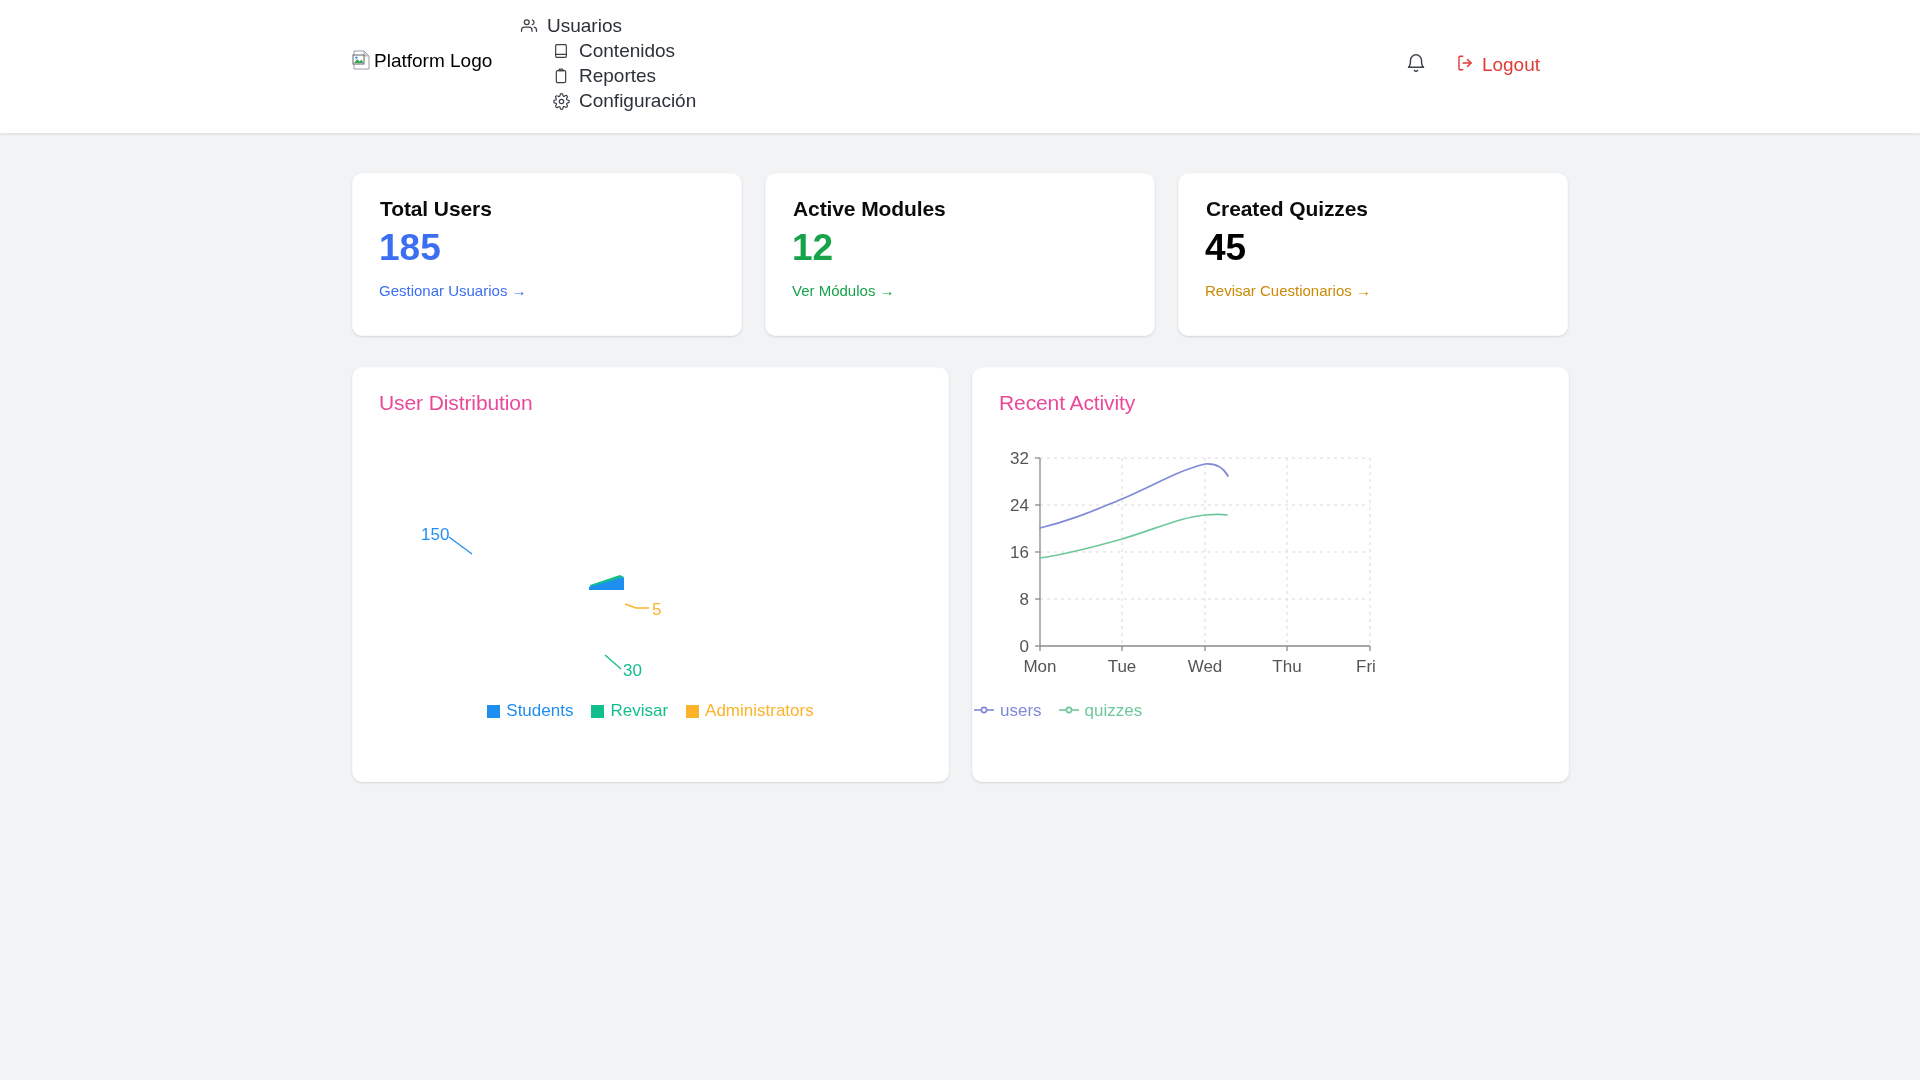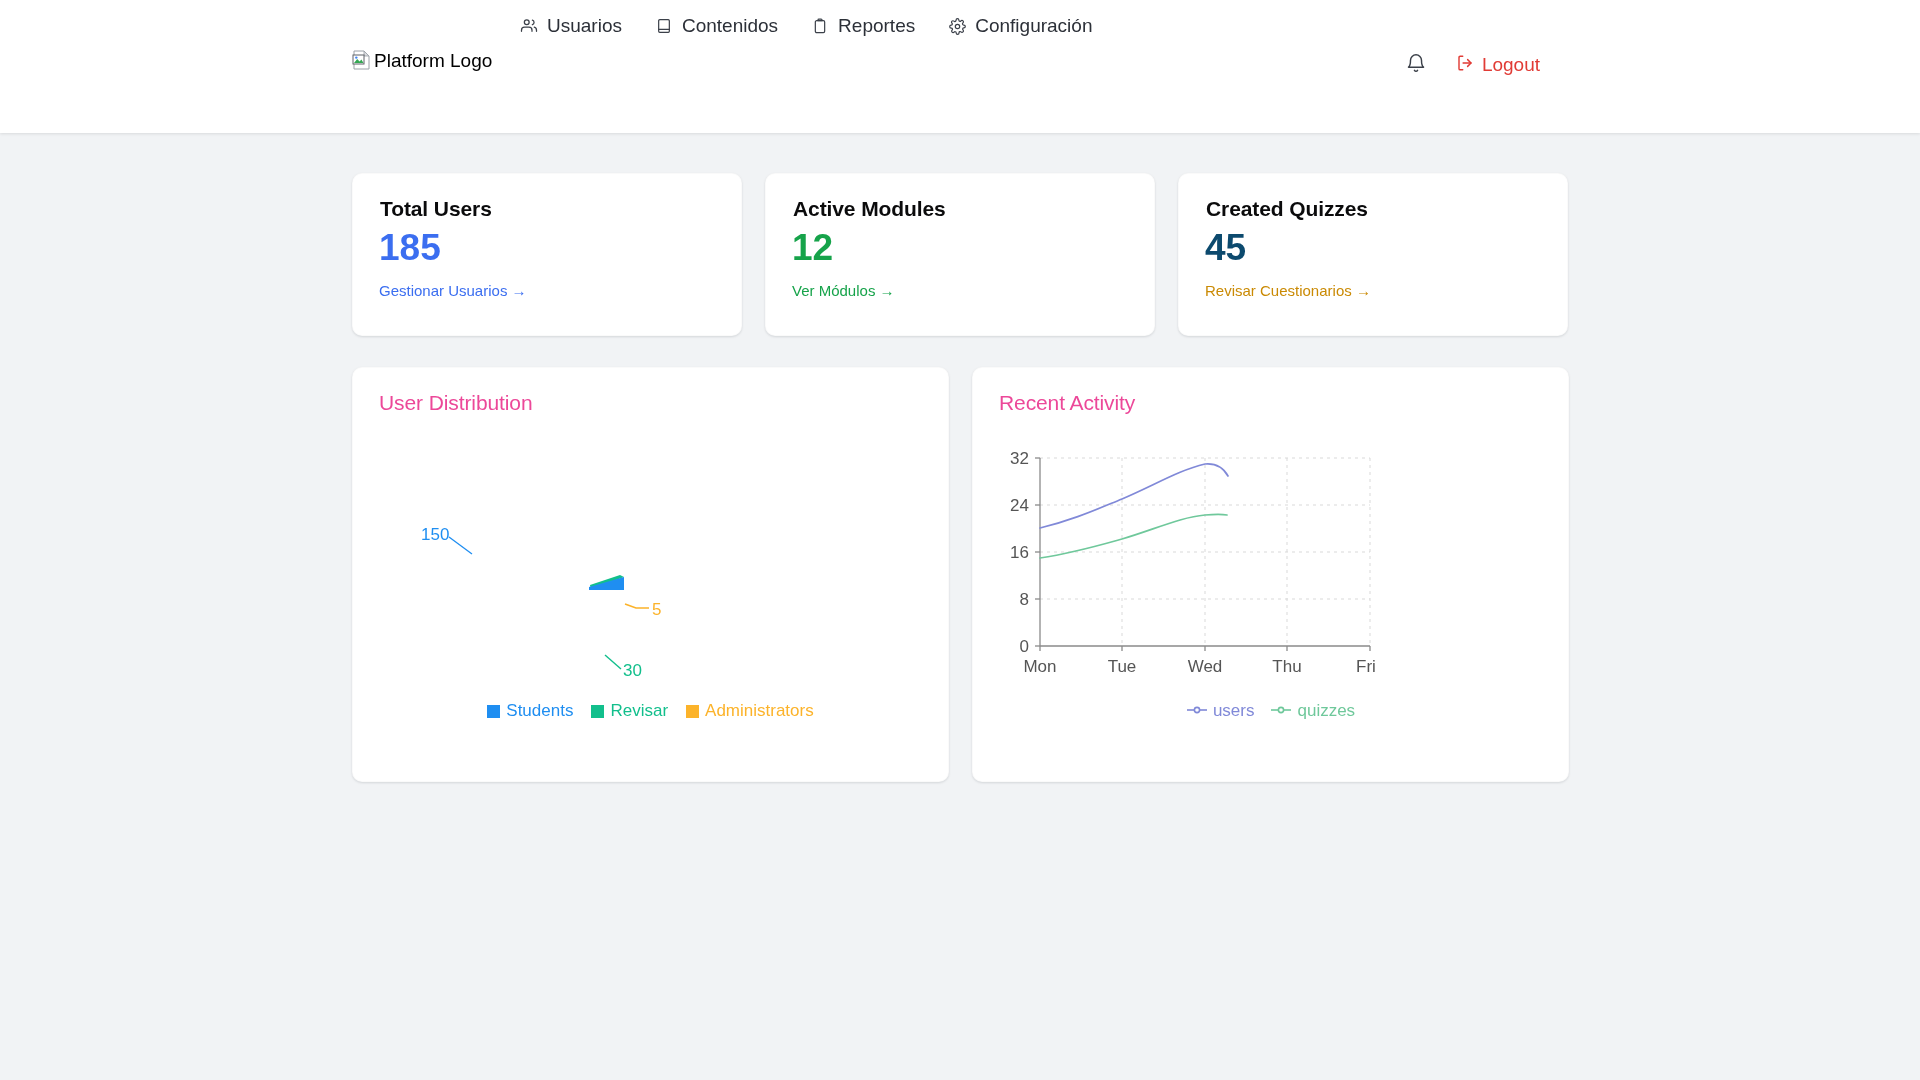--- a/index.html
+++ b/index.html
@@ -39,20 +39,21 @@
     vertical-align: middle;
     flex: 0 0 auto;
   }
   .brand-alt { font-size: 19px; color: #000; line-height: 1; }
 
   .mainnav {
     position: absolute;
     left: 520px;
     top: 14px;
     display: flex;
+    flex-direction: column;
     gap: 1px;
   }
   .navitem {
     display: flex;
     align-items: center;
     gap: 9px;
     font-size: 19px;
     color: #2c3038;
     line-height: 24px;
     height: 24px;
@@ -148,21 +149,20 @@
     font-size: 17px;
   }
   .legend-pie .l-item { display:flex; align-items:center; gap:6px; cursor:pointer;justify-content:flex-end; }
   .legend-pie .swatch { width: 13px; height: 13px; display:inline-block; flex:0 0 auto; }
 
   .legend-line {
     position: absolute;
     left: 0; right: 0;
     bottom: 60px;
     display: flex;
-    justify-content: center;
     gap: 16px;
     font-size: 17px;
   }
   .legend-line .l-item { display:flex; align-items:center; gap:5px; cursor:pointer; }
 </style>
 </head>
 <body>
 
 <div class="header">
 
@@ -259,21 +259,21 @@
     </div>
 
     <div class="card stat-card">
       <div class="stat-title">Active Modules</div>
       <div class="stat-value" style="color:#16a34a">12</div>
       <a class="stat-link" style="color:#16a34a">Ver Módulos →</a>
     </div>
 
     <div class="card stat-card">
       <div class="stat-title">Created Quizzes</div>
-      <div class="stat-value" style="color:#0c4a6e">45</div>
+      <div class="stat-value" style="color:#000000">45</div>
       <a class="stat-link" style="color:#ca8a04">Revisar Cuestionarios →</a>
     </div>
 
   </div>
 
   <div class="charts-row">
 
     <div class="card chart-card pie-card">
       <div class="chart-title">User Distribution</div>
 

